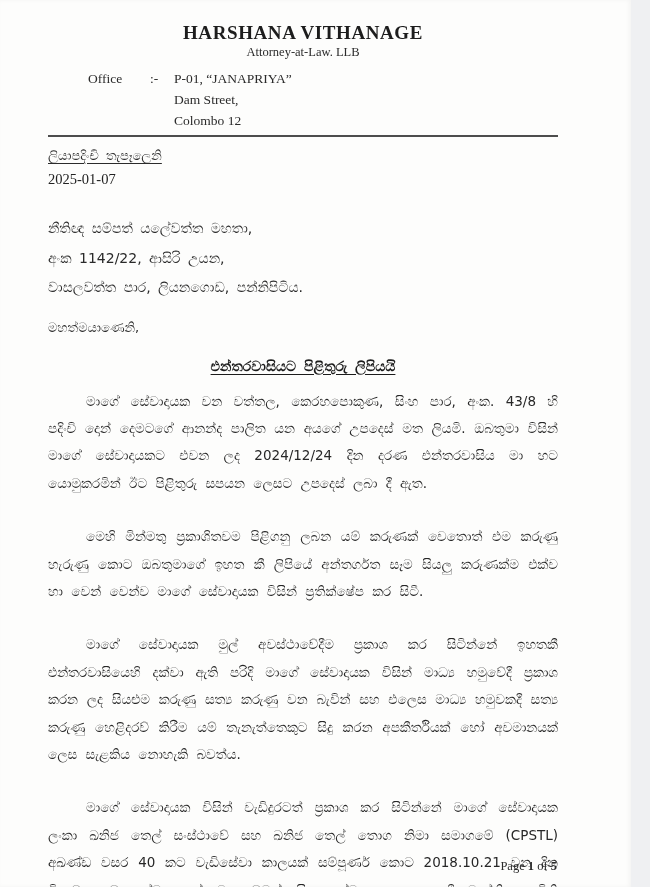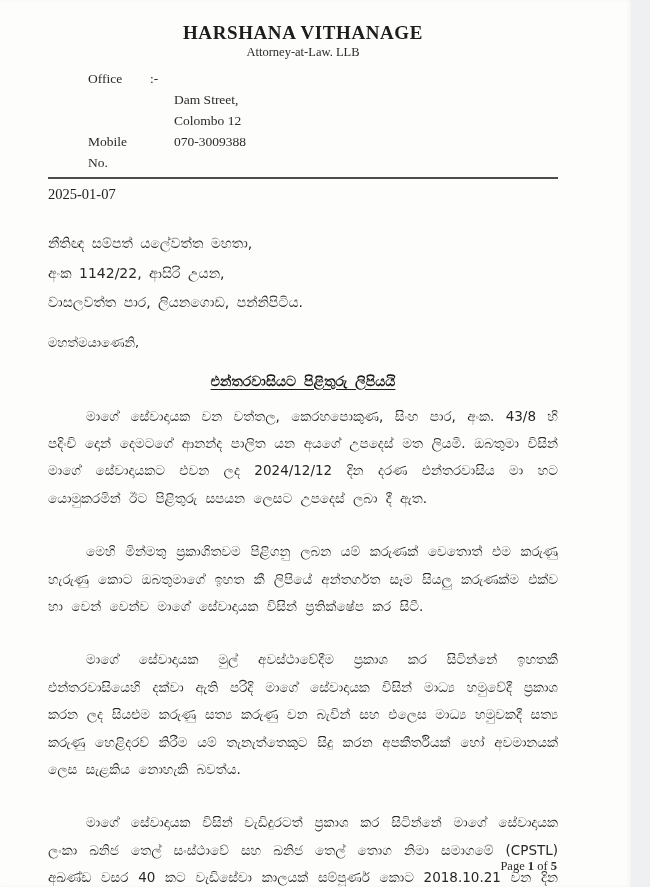--- a/index.html
+++ b/index.html
@@ -93,54 +93,51 @@
 <div class="scan-wrap">
   <div class="page">
 
     <div class="letterhead-name">HARSHANA VITHANAGE</div>
     <div class="letterhead-title">Attorney-at-Law. LLB</div>
 
     <div class="contact">
       <div class="contact-row">
         <span class="contact-label">Office</span>
         <span class="contact-sep">:-</span>
+        <span class="contact-value">P-01, “JANAPRIYA”</span>
       </div>
       <div class="contact-row">
         <span class="contact-label"></span>
         <span class="contact-sep"></span>
         <span class="contact-value">Dam Street,</span>
       </div>
       <div class="contact-row">
         <span class="contact-label"></span>
         <span class="contact-sep"></span>
         <span class="contact-value">Colombo 12</span>
       </div>
-      <div class="contact-row">
-        <span class="contact-label">Mobile No.</span>
-        <span class="contact-sep"></span>
-        <span class="contact-value">070-3009388</span>
-      </div>
     </div>
 
     <hr class="rule">
 
+    <div class="delivery sinhala">ලියාපදිංචි තැපෑලෙනි</div>
     <div class="date">2025-01-07</div>
 
     <div class="recipient sinhala">
       <div>නීතිඥ සම්පත් යලේවත්ත මහතා,</div>
       <div>අංක 1142/22, ආසිරි උයන,</div>
       <div>වාසලවත්ත පාර, ලියනගොඩ, පන්නිපිටිය.</div>
     </div>
 
     <div class="salutation sinhala">මහත්මයාණෙනි,</div>
 
     <div class="subject sinhala">එන්තරවාසියට පිළිතුරු ලිපියයි</div>
 
     <div class="body-text sinhala">
-      <p>මාගේ සේවාදායක වන වත්තල, කෙරහපොකුණ, සිංහ පාර, අංක. 43/8 හි පදිංචි දොන් දෙමටගේ ආනන්ද පාලිත යන අයගේ උපදෙස් මත ලියමි. ඔබතුමා විසින් මාගේ සේවාදායකට එවන ලද 2024/12/12 දින දරණ එන්තරවාසිය මා හට යොමුකරමින් ඊට පිළිතුරු සපයන ලෙසට උපදෙස් ලබා දී ඇත.</p>
+      <p>මාගේ සේවාදායක වන වත්තල, කෙරහපොකුණ, සිංහ පාර, අංක. 43/8 හි පදිංචි දොන් දෙමටගේ ආනන්ද පාලිත යන අයගේ උපදෙස් මත ලියමි. ඔබතුමා විසින් මාගේ සේවාදායකට එවන ලද 2024/12/24 දින දරණ එන්තරවාසිය මා හට යොමුකරමින් ඊට පිළිතුරු සපයන ලෙසට උපදෙස් ලබා දී ඇත.</p>
       <p>මෙහි මින්මතු ප්‍රකාශිතවම පිළිගනු ලබන යම් කරුණක් වෙතොත් එම කරුණු හැරුණු කොට ඔබතුමාගේ ඉහත කී ලිපියේ අන්තර්ගත සෑම සියලු කරුණක්ම එක්ව හා වෙන් වෙන්ව මාගේ සේවාදායක විසින් ප්‍රතික්ෂේප කර සිටී.</p>
       <p>මාගේ සේවාදායක මුල් අවස්ථාවේදීම ප්‍රකාශ කර සිටින්නේ ඉහතකී එන්තරවාසියෙහි දක්වා ඇති පරිදි මාගේ සේවාදායක විසින් මාධ්‍ය හමුවේදී ප්‍රකාශ කරන ලද සියළුම කරුණු සත්‍ය කරුණු වන බැවින් සහ එලෙස මාධ්‍ය හමුවකදී සත්‍ය කරුණු හෙළිදරව් කිරීම යම් තැනැත්තෙකුට සිදු කරන අපකීර්තියක් හෝ අවමානයක් ලෙස සැළකිය නොහැකි බවත්ය.</p>
       <p class="cont">මාගේ සේවාදායක විසින් වැඩිදුරටත් ප්‍රකාශ කර සිටින්නේ මාගේ සේවාදායක ලංකා ඛනිජ තෙල් සංස්ථාවේ සහ ඛනිජ තෙල් තොග නිමා සමාගමේ (CPSTL) අඛණ්ඩ වසර 40 කට වැඩිසේවා කාලයක් සම්පූර්ණ කොට 2018.10.21 වන දින විශ්‍රාම ලැබූ සේවකයෙක් වන බවත් සිය සේවා කාලය තුළදී වෘත්තිය සමිති ක්‍රියාකාරිකයෙකු ලෙස කටයුතු කරමින් ලංකා ඛනිජ තෙල්</p>
     </div>
 
     <div class="page-footer">
       <span>Page</span>
       <b>1</b>
       <span>of</span>
       <b>5</b>

